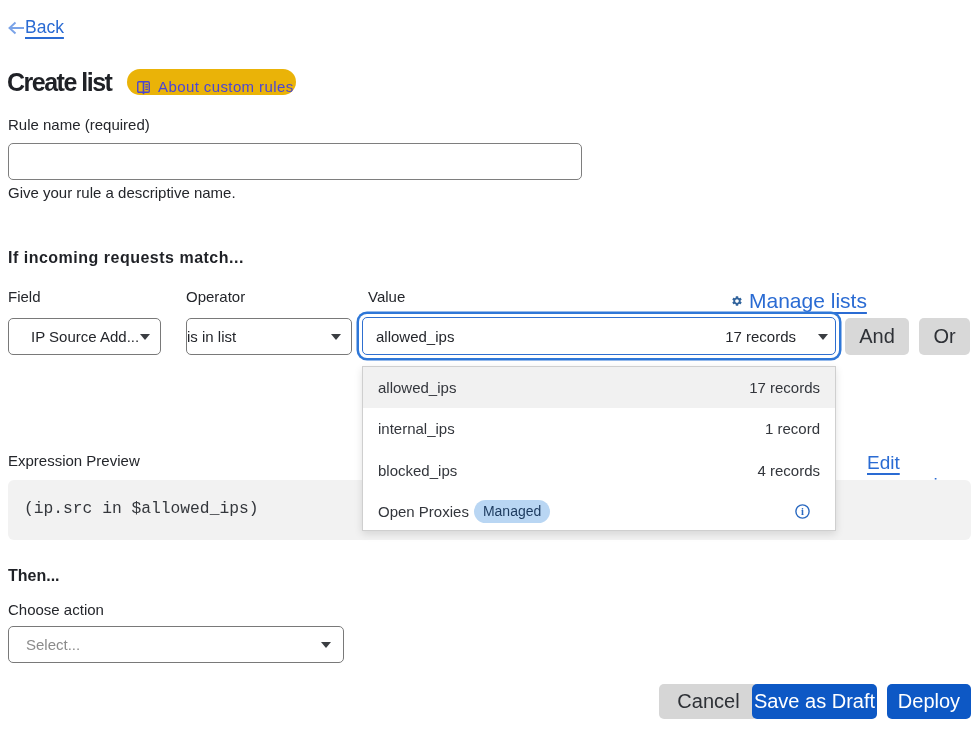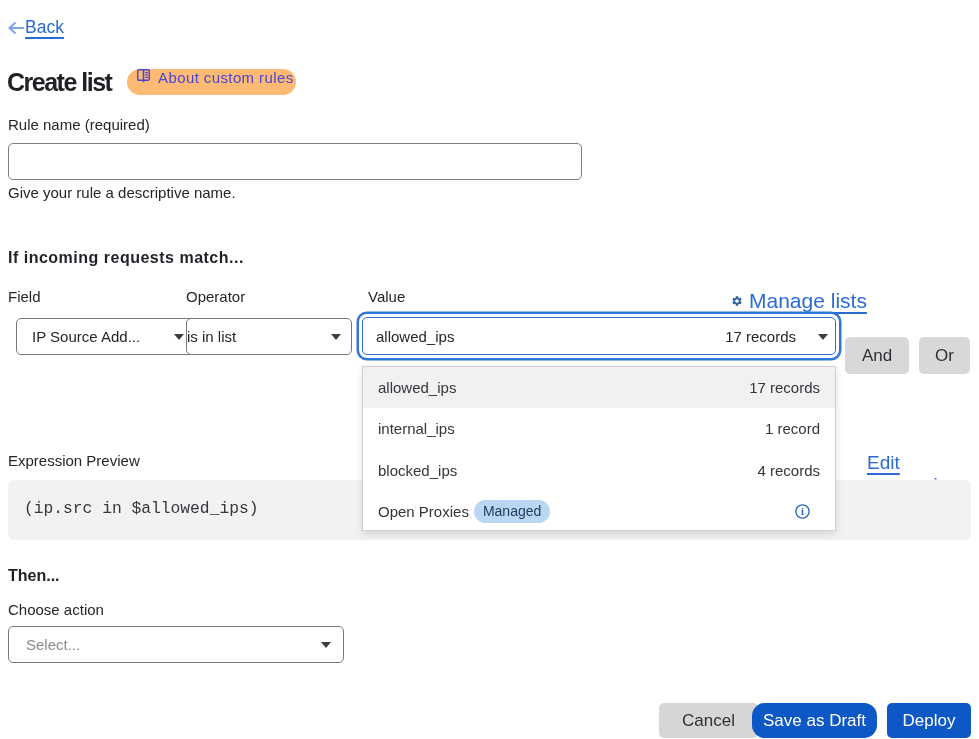--- a/index.html
+++ b/index.html
@@ -4,38 +4,38 @@
 <style>
 * { box-sizing: border-box; margin: 0; padding: 0; }
 html,body { background:#fff; }
 body { font-family: "Liberation Sans", sans-serif; color:#222; }
 .page { position:relative; width:979px; height:739px; background:#fff; overflow:hidden; }
 .abs { position:absolute; }
 .lbl { font-size:15px; color:#24262b; }
 .link { color:#2a6bd3; text-decoration:underline; text-underline-offset:4px; text-decoration-thickness:1.5px; }
 .sel { position:absolute; height:37px; border:1px solid #797979; border-radius:5px; background:#fff; display:flex; align-items:center; font-size:15px; color:#24262b; }
 .caret { width:0; height:0; border-left:5.5px solid transparent; border-right:5.5px solid transparent; border-top:6.5px solid #3b3e42; position:absolute; top:15px; }
-.btn { position:absolute; height:35px; border-radius:5px; font-size:17px; display:flex; align-items:center; justify-content:center; top:684px;margin-top:19px; }
+.btn { position:absolute; height:35px; border-radius:5px; font-size:20px; display:flex; align-items:center; justify-content:center; top:684px; }
 .btn.gray { background:#d8d8d8; color:#2e3136; }
 .btn.blue { background:#0d58c5; color:#fff; }
 .row { height:41.25px; display:flex; align-items:center; padding:0 15px; font-size:15px; color:#33363c; justify-content:space-between; }
 </style>
 </head>
 <body>
 <div class="page">
 
   <div class="abs" style="left:8px; top:17px; font-size:17.5px;">
     <svg width="17" height="14" viewBox="0 0 17 14" style="vertical-align:-2px;">
         <path d="M16 7 H1.5 M7.5 1.5 L1.5 7 L7.5 12.5" fill="none" stroke="#7aa3e8" stroke-width="1.9"></path>
       </svg><span class="link" style="font-size:17.5px;">Back</span>
   </div>
 
   <div class="abs" style="left:7px; top:68px; font-size:25px; font-weight:bold; letter-spacing:-1.5px; color:#1f2126;">Create list</div>
 
-  <div class="abs" style="left:127px; top:69px; width:169px; height:26px; border-radius:13px; background:#fdba74; display:flex; align-items:flex-start; padding-left:10px;">
+  <div class="abs" style="left:127px; top:69px; width:169px; height:26px; border-radius:13px; background:#eab308; display:flex; align-items:flex-end; padding-left:10px;">
     <svg width="13" height="14" viewBox="0 0 13 14" style="flex:none;">
       <rect x="0.75" y="0.75" width="11.5" height="10.5" rx="1" fill="none" stroke="#4b45d0" stroke-width="1.4"></rect>
       <line x1="6.5" y1="0.5" x2="6.5" y2="13.2" stroke="#4b45d0" stroke-width="1.6"></line>
       <line x1="8.3" y1="3.6" x2="10.9" y2="3.6" stroke="#4b45d0" stroke-width="1.3"></line>
       <line x1="8.3" y1="6" x2="10.9" y2="6" stroke="#4b45d0" stroke-width="1.3"></line>
       <line x1="8.3" y1="8.4" x2="10.9" y2="8.4" stroke="#4b45d0" stroke-width="1.3"></line>
     </svg>
     <span style="font-size:15px; color:#4a46d6; margin-left:8px; letter-spacing:0.4px;">About custom rules</span>
   </div>
 
@@ -49,21 +49,21 @@
   <div class="abs lbl" style="left:186px; top:288px;">Operator</div>
   <div class="abs lbl" style="left:368px; top:288px;">Value</div>
 
   <div class="abs" style="left:731px; top:289px; display:flex; align-items:center;">
     <svg width="12" height="12" viewBox="0 0 24 24" style="flex:none;">
         <path fill="#31639c" d="M19.14,12.94c0.04-0.3,0.06-0.61,0.06-0.94c0-0.32-0.02-0.64-0.07-0.94l2.03-1.58c0.18-0.14,0.23-0.41,0.12-0.61 l-1.92-3.32c-0.12-0.22-0.37-0.29-0.59-0.22l-2.39,0.96c-0.5-0.38-1.03-0.7-1.62-0.94L14.4,2.81c-0.04-0.24-0.24-0.41-0.48-0.41 h-3.84c-0.24,0-0.43,0.17-0.47,0.41L9.25,5.35C8.66,5.59,8.12,5.92,7.63,6.29L5.24,5.33c-0.22-0.08-0.47,0-0.59,0.22L2.74,8.87 C2.62,9.08,2.66,9.34,2.86,9.48l2.03,1.58C4.84,11.36,4.8,11.69,4.8,12s0.02,0.64,0.07,0.94l-2.03,1.58 c-0.18,0.14-0.23,0.41-0.12,0.61l1.92,3.32c0.12,0.22,0.37,0.29,0.59,0.22l2.39-0.96c0.5,0.38,1.03,0.7,1.62,0.94l0.36,2.54 c0.05,0.24,0.24,0.41,0.48,0.41h3.84c0.24,0,0.44-0.17,0.47-0.41l0.36-2.54c0.59-0.24,1.13-0.56,1.62-0.94l2.39,0.96 c0.22,0.08,0.47,0,0.59-0.22l1.92-3.32c0.12-0.22,0.07-0.47-0.12-0.61L19.14,12.94z M12,15.6c-1.98,0-3.6-1.62-3.6-3.6 s1.62-3.6,3.6-3.6s3.6,1.62,3.6,3.6S13.98,15.6,12,15.6z"></path>
       </svg>
     <span class="link" style="font-size:21px; margin-left:6px;">Manage lists</span>
   </div>
 
-  <div class="sel" style="left:16px; top:318px; width:179px; padding-left:15px;">IP Source Add...<span class="caret" style="right:10px;"></span></div>
+  <div class="sel" style="left:8px; top:318px; width:153px; padding-left:22px;">IP Source Add...<span class="caret" style="right:10px;"></span></div>
   <div class="sel" style="left:186px; top:318px; width:166px; ">is in list<span class="caret" style="right:10px;"></span></div>
 
   <div class="sel" style="left:362px; top:317px; width:474px; height:38px; border:1.5px solid #2e6fd0; box-shadow:0 0 0 3px #fff, 0 0 0 5.5px #2e77d8; padding-left:13px;">
     allowed_ips
     <span style="position:absolute; right:39px; top:0; height:100%; display:flex; align-items:center;">17 records</span>
     <span class="caret" style="right:7px; top:15.5px;"></span>
   </div>
 
   <div class="btn gray" style="left:845px; top:318px; width:64px; height:37px;">And</div>
   <div class="btn gray" style="left:919px; top:318px; width:51px; height:37px;">Or</div>
@@ -93,16 +93,16 @@
           <text x="7.5" y="11.3" text-anchor="middle" font-family="Liberation Serif, serif" font-size="10.5" font-weight="bold" fill="#2a69c0">i</text>
         </svg>
     </div>
   </div>
 
   <div class="abs" style="left:8px; top:567px; font-size:16px; font-weight:bold; color:#1f2126;">Then...</div>
   <div class="abs lbl" style="left:8px; top:601px;">Choose action</div>
   <div class="sel" style="left:8px; top:626px; width:336px; padding-left:17px; color:#8b8b8b;">Select...<span class="caret" style="right:12px;"></span></div>
 
   <div class="btn gray" style="left:659px; width:99px; background:#d6d6d6;">Cancel</div>
-  <div class="btn blue" style="left:752px; width:125px;border-radius:13px;">Save as Draft</div>
+  <div class="btn blue" style="left:752px; width:125px;">Save as Draft</div>
   <div class="btn blue" style="left:887px; width:84px;">Deploy</div>
 
 </div>
 
 </body></html>

